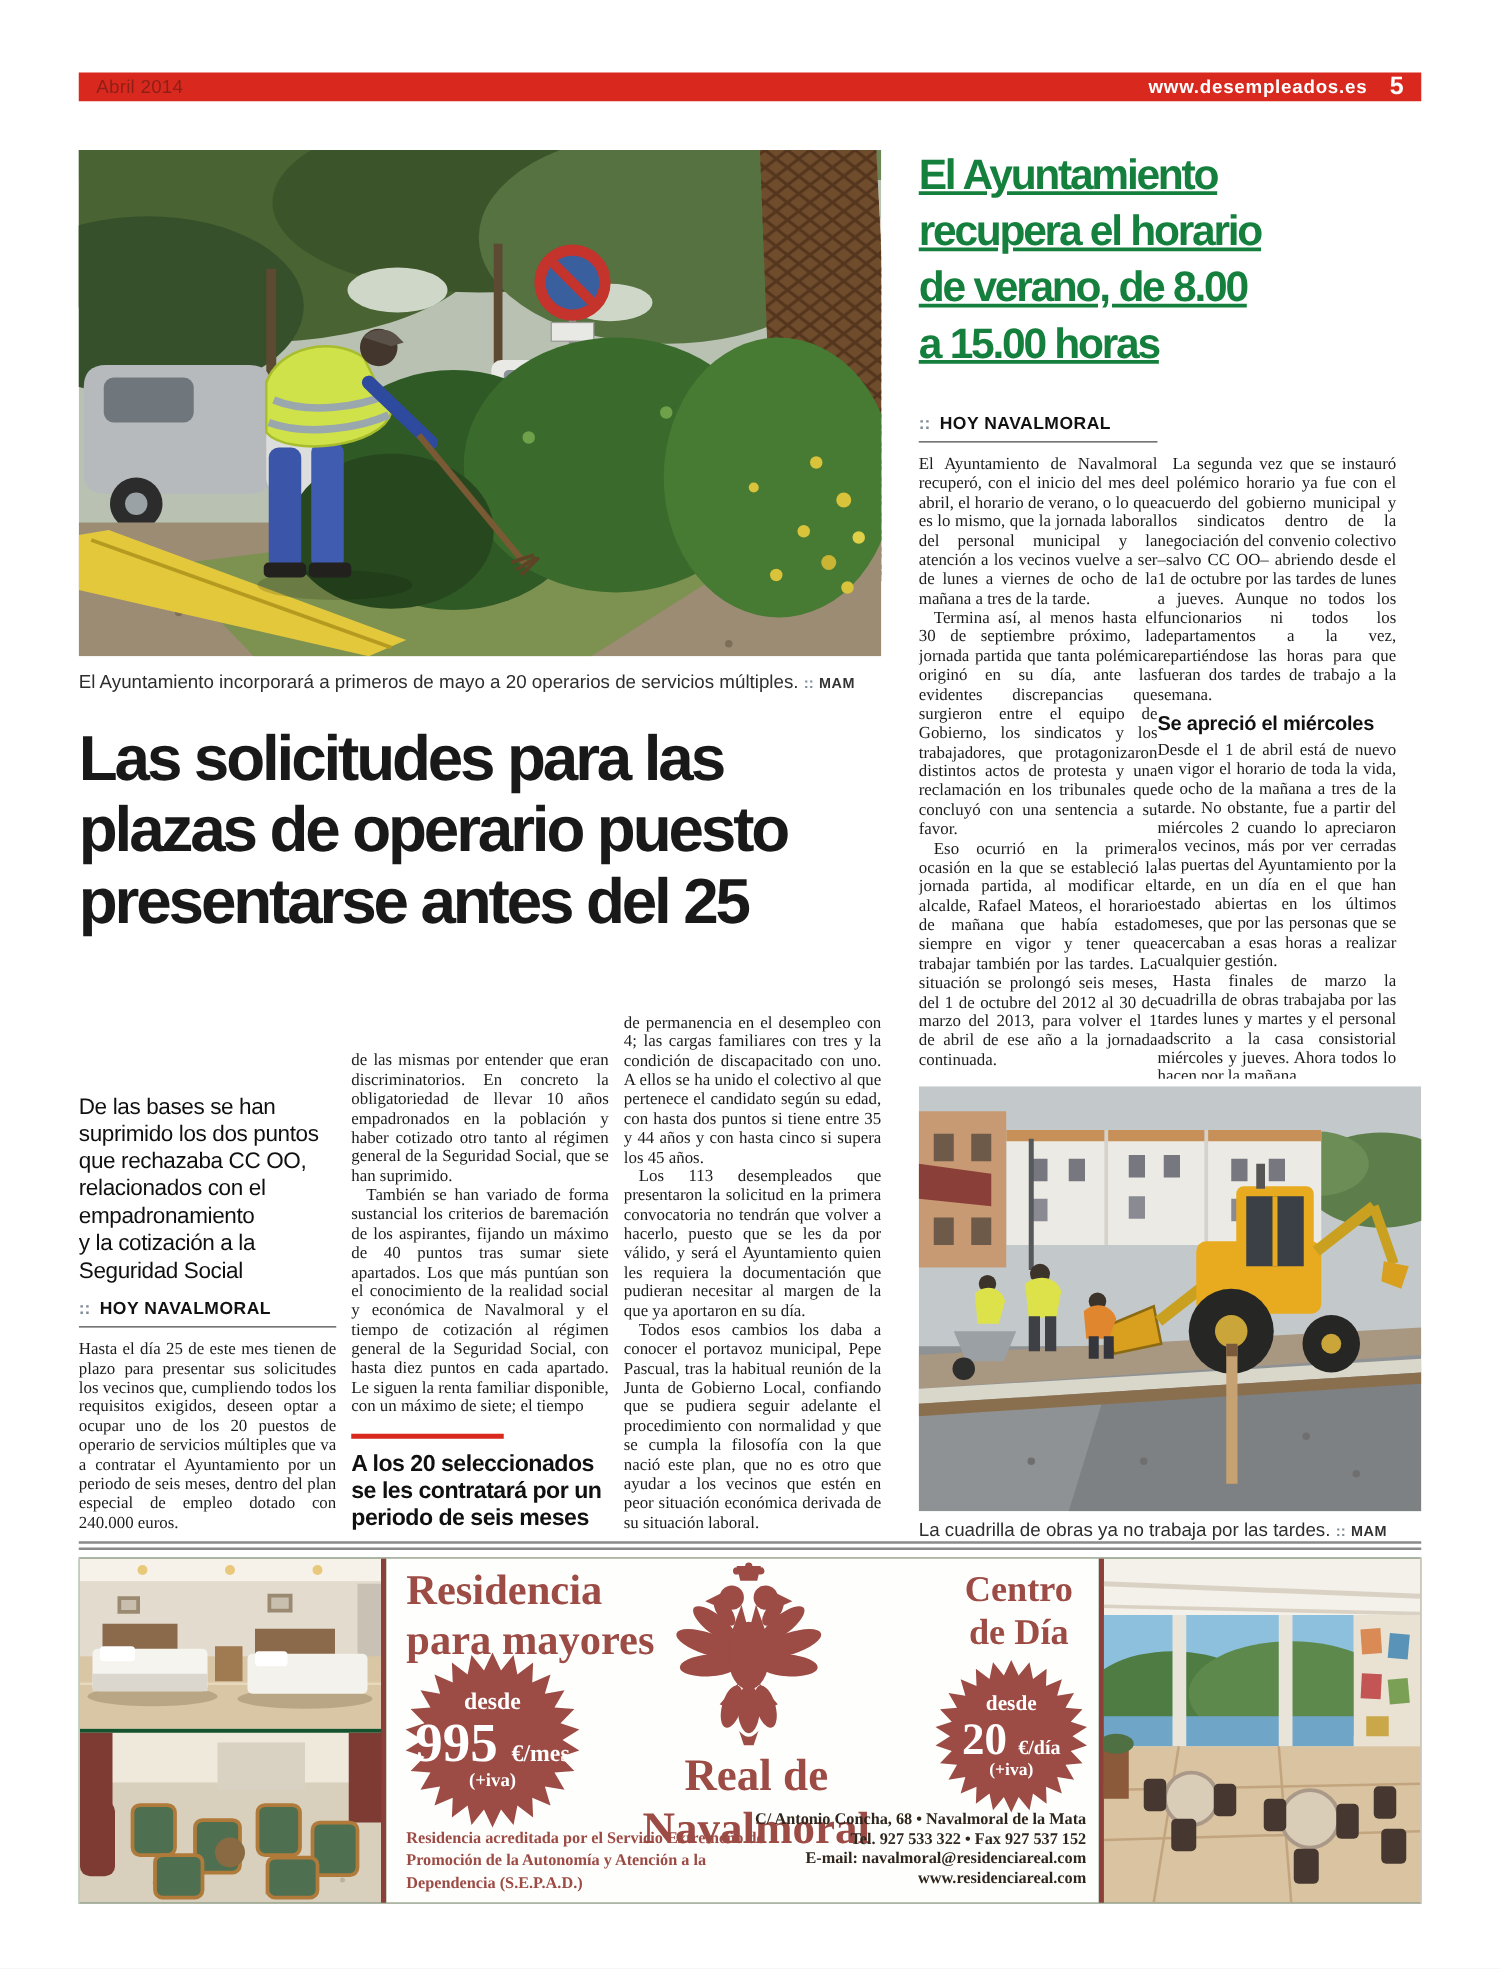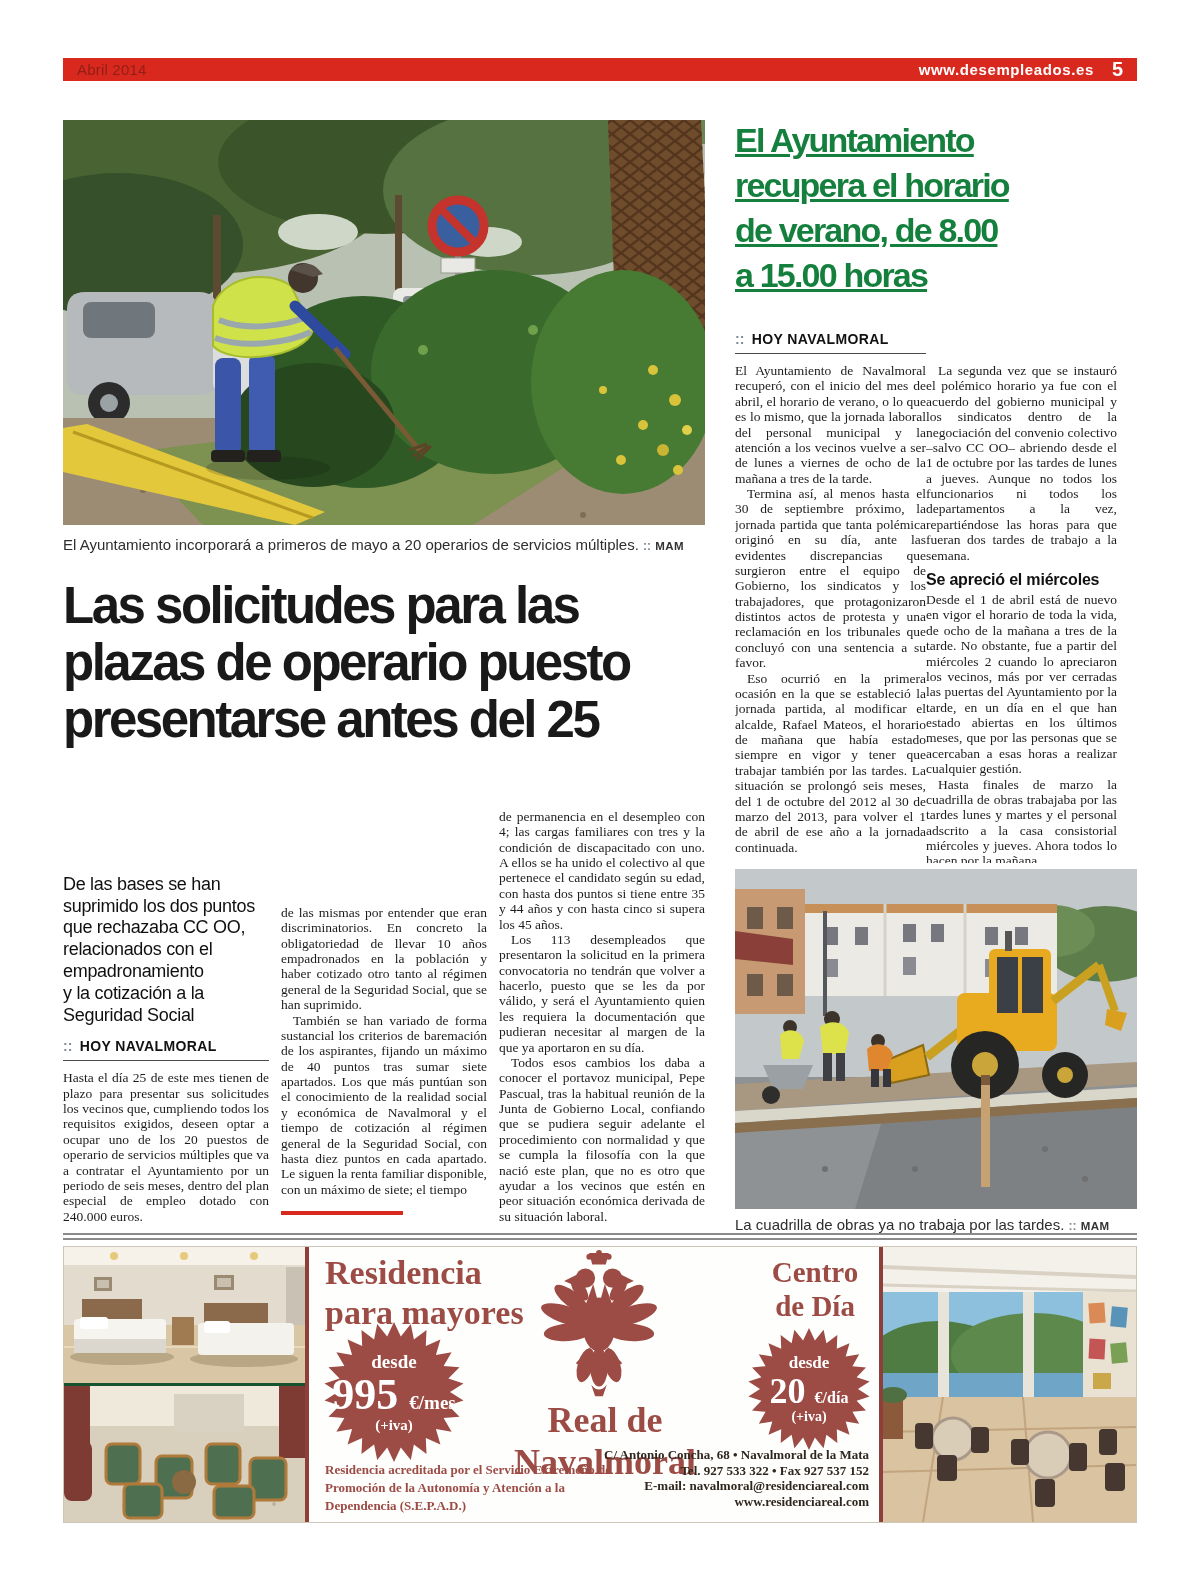--- a/index.html
+++ b/index.html
@@ -197,20 +197,25 @@
           <p>Hasta el día 25 de este mes tienen de plazo para presentar sus solicitudes los vecinos que, cumpliendo todos los requisitos exigidos, deseen optar a ocupar uno de los 20 puestos de operario de servicios múltiples que va a contratar el Ayuntamiento por un periodo de seis meses, dentro del plan especial de empleo dotado con 240.000 euros.</p>
         </div>
       </div>
       <div class="lcol">
         <div class="body-text">
           <p>de las mismas por entender que eran discriminatorios. En concreto la obligatoriedad de llevar 10 años empadronados en la población y haber cotizado otro tanto al régimen general de la Seguridad Social, que se han suprimido.</p>
           <p class="indent">También se han variado de forma sustancial los criterios de baremación de los aspirantes, fijando un máximo de 40 puntos tras sumar siete apartados. Los que más puntúan son el conocimiento de la realidad social y económica de Navalmoral y el tiempo de cotización al régimen general de la Seguridad Social, con hasta diez puntos en cada apartado. Le siguen la renta familiar disponible, con un máximo de siete; el tiempo</p>
         </div>
         <div class="pullquote">
           <div class="rule"></div>
+          <div class="pq-text">
+            <div>A los 20 seleccionados</div>
+            <div>se les contratará por un</div>
+            <div>periodo de seis meses</div>
+          </div>
         </div>
       </div>
       <div class="lcol">
         <div class="body-text">
           <p>de permanencia en el desempleo con 4; las cargas familiares con tres y la condición de discapacitado con uno. A ellos se ha unido el colectivo al que pertenece el candidato según su edad, con hasta dos puntos si tiene entre 35 y 44 años y con hasta cinco si supera los 45 años.</p>
           <p class="indent">Los 113 desempleados que presentaron la solicitud en la primera convocatoria no tendrán que volver a hacerlo, puesto que se les da por válido, y será el Ayuntamiento quien les requiera la documentación que pudieran necesitar al margen de la que ya aportaron en su día.</p>
           <p class="indent">Todos esos cambios los daba a conocer el portavoz municipal, Pepe Pascual, tras la habitual reunión de la Junta de Gobierno Local, confiando que se pudiera seguir adelante el procedimiento con normalidad y que se cumpla la filosofía con la que nació este plan, que no es otro que ayudar a los vecinos que estén en peor situación económica derivada de su situación laboral.</p>
         </div>
       </div>
     </div>

